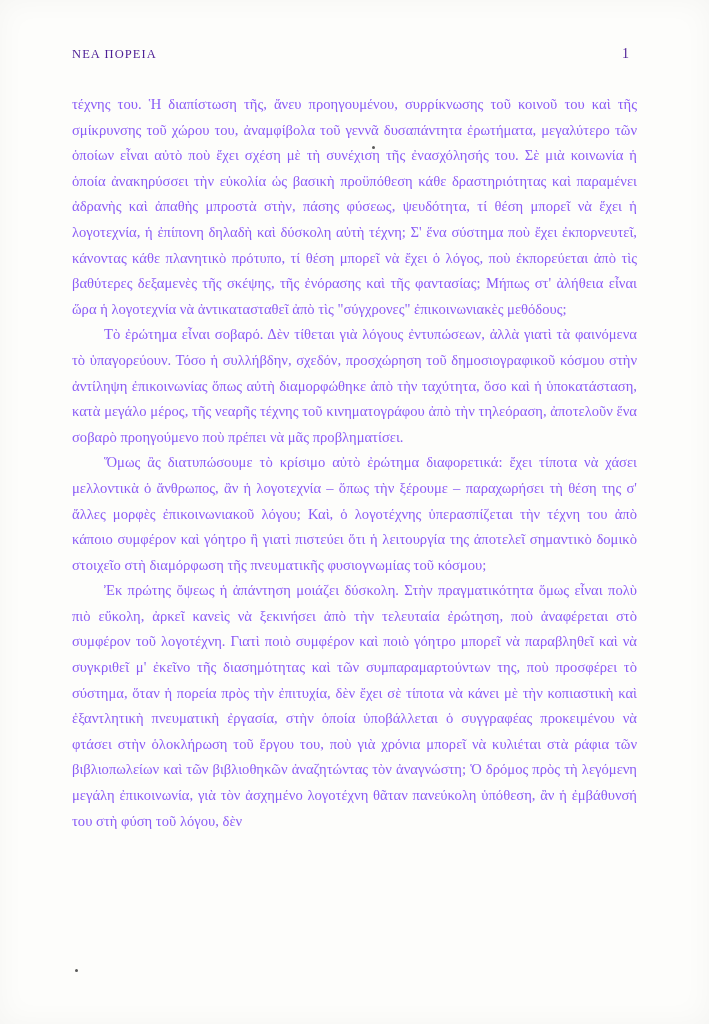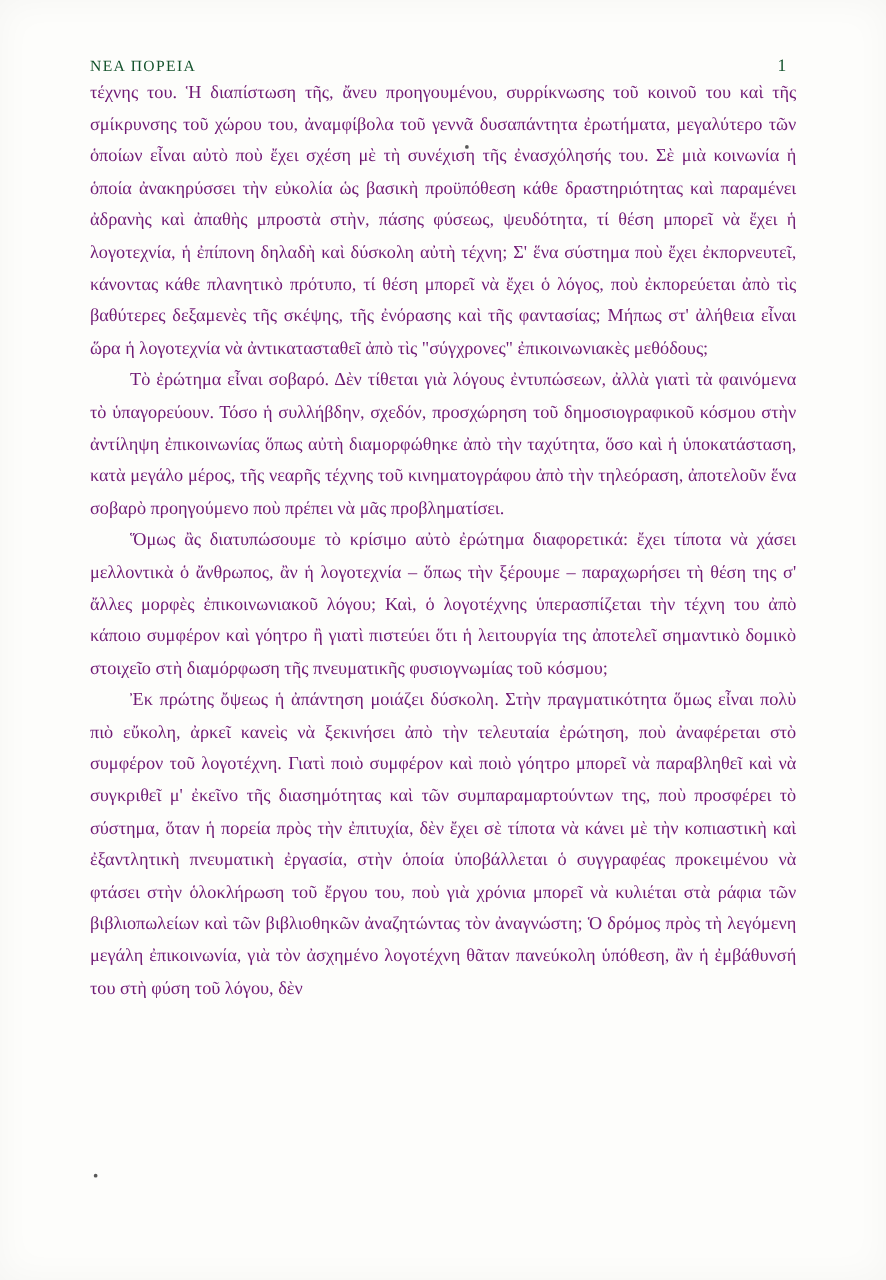--- a/index.html
+++ b/index.html
@@ -25,37 +25,38 @@
     left: 72px;
     top: 46px;
     width: 565px;
   }
   .running-head {
     display: flex;
     align-items: baseline;
     justify-content: space-between;
     font-size: 12.5px;
     letter-spacing: 0.6px;
-    color: #14532d;
+    color: #4c1d95;
+    margin-bottom: 30px;
   }
   .running-head .head-title {
     font-variant: small-caps;
     letter-spacing: 1.1px;
   }
   .running-head .folio {
     font-size: 14px;
     letter-spacing: 0;
     padding-right: 8px;
   }
   .body-text {
     font-size: 14.6px;
     line-height: 25.6px;
     text-align: justify;
     text-justify: inter-word;
-    color: #701a75;
+    color: #8b5cf6;
     hyphens: manual;
   }
   .body-text p {
     margin: 0;
     text-indent: 32px;
   }
   .body-text p.no-indent {
     text-indent: 0;
   }
   .body-text p.has-mark {

